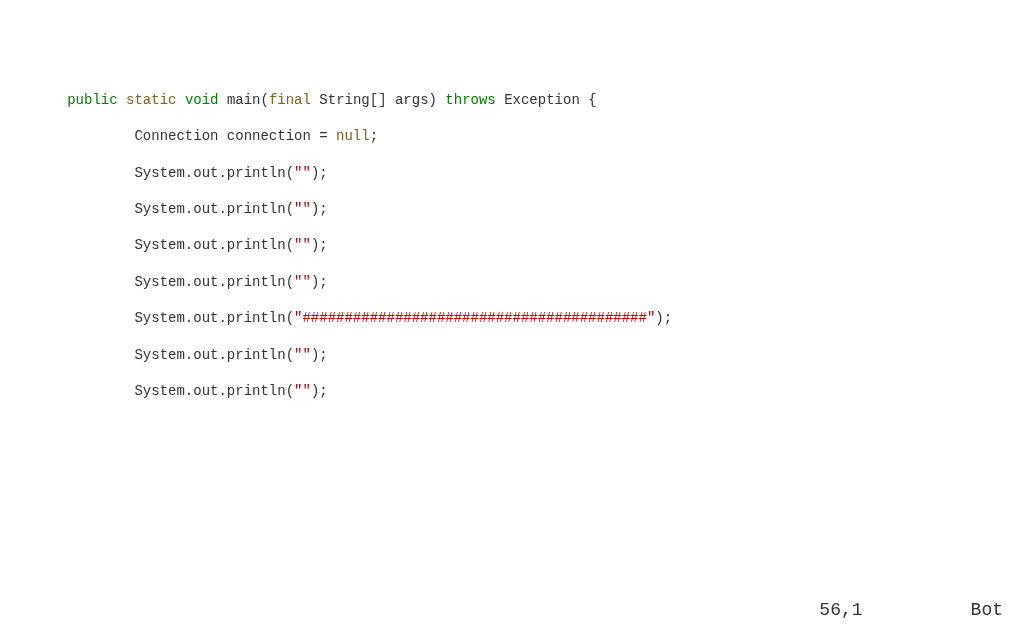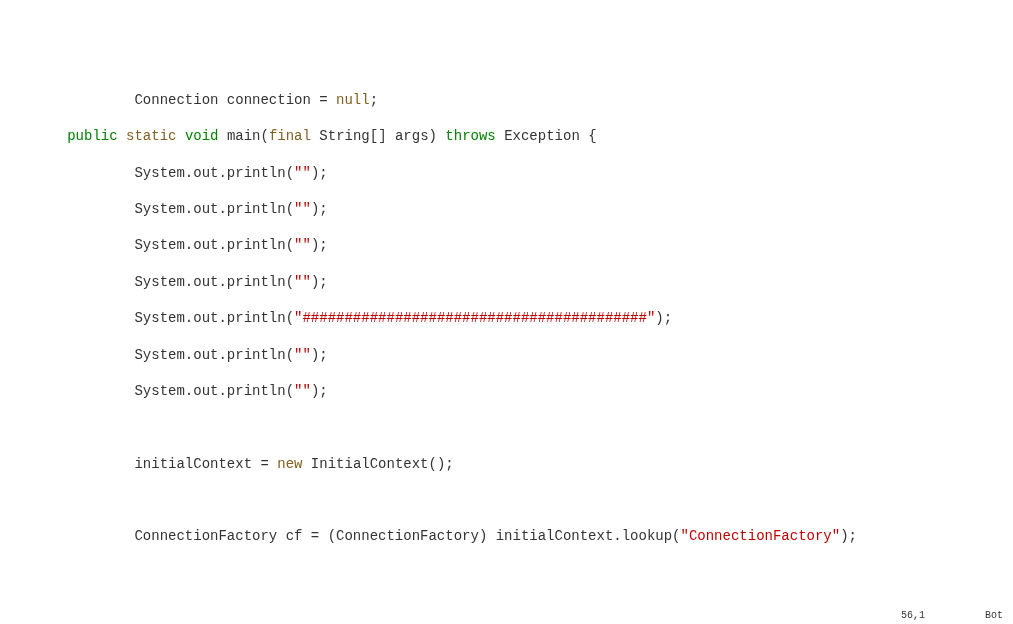--- a/index.html
+++ b/index.html
@@ -28,43 +28,41 @@
     .kw-void { color: #008000; }
     .kw-throws { color: #008000; }
     .kw-null { color: #806020; }
     .kw-new { color: #806020; }
     .string { color: #c00000; }
     .statusbar {
       position: fixed;
       bottom: 2px;
       right: 10px;
       font-family: "Consolas", "Monaco", "Courier New", monospace;
-      font-size: 10px;
+      font-size: 18px;
       color: #333;
     }
   </style>
 </head>
 <body>
 
 
 
 <div class="editor">
+<div class="line"><span>        </span><span class="kw-access">public</span> <span class="kw-static">static</span> <span class="kw-void">void</span><span> main(</span><span class="kw-static">final</span><span> String[] args) </span><span class="kw-throws">throws</span><span> Exception {</span></div>
 <div class="line"><span>                </span><span>Connection connection = </span><span class="kw-null">null</span><span>;</span></div>
-<div class="line"><span>        </span><span class="kw-access">public</span> <span class="kw-static">static</span> <span class="kw-void">void</span><span> main(</span><span class="kw-static">final</span><span> String[] args) </span><span class="kw-throws">throws</span><span> Exception {</span></div>
 <div class="line"><span>                </span><span>System.out.println(</span><span class="string">""</span><span>);</span></div>
 <div class="line"><span>                </span><span>System.out.println(</span><span class="string">""</span><span>);</span></div>
 <div class="line"><span>                </span><span>System.out.println(</span><span class="string">""</span><span>);</span></div>
 <div class="line"><span>                </span><span>System.out.println(</span><span class="string">""</span><span>);</span></div>
 <div class="line"><span>                </span><span>System.out.println(</span><span class="string">"#########################################"</span><span>);</span></div>
 <div class="line"><span>                </span><span>System.out.println(</span><span class="string">""</span><span>);</span></div>
 <div class="line"><span>                </span><span>System.out.println(</span><span class="string">""</span><span>);</span></div>
 <div class="line"> </div>
-<div class="line"><span>                </span><span>initialContext = </span><span class="kw-new">new</span><span> InitialContext();</span></div>
 <div class="line"> </div>
-<div class="line"><span>                </span><span>ConnectionFactory cf = (ConnectionFactory) initialContext.lookup(</span><span class="string">"ConnectionFactory"</span><span>);</span></div>
 <div class="line"> </div>
 
 
 
 
 
 
 
 
 

